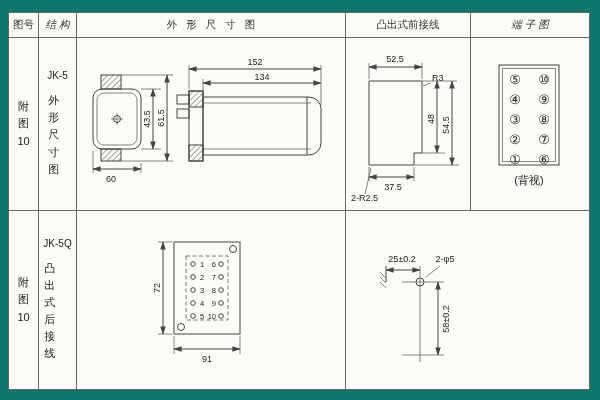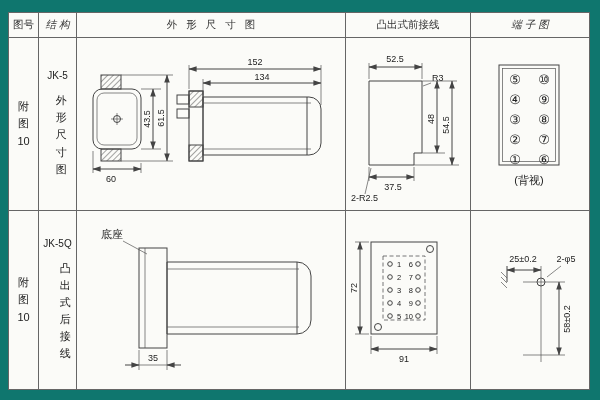--- a/index.html
+++ b/index.html
@@ -9,21 +9,21 @@
   .tbl { position:absolute; left:8px; top:12px; width:582px; height:378px;
          display:grid; grid-template-columns:30px 38px 269px 125px 1fr;
          grid-template-rows:25px 173px 1fr; border:1px solid #666; background:#fbfbf8; }
   .cell { position:relative; border-right:1px solid #666; border-bottom:1px solid #666;
           display:flex; align-items:center; justify-content:center; overflow:hidden; }
   .cr { border-right:none;text-align:center; }
   .cb { border-bottom:none; }
   .hdr { font-size:10.5px; color:#333; white-space:nowrap; }
   .sp-wide { letter-spacing:9px; text-indent:9px; }
   .sp-sm  { letter-spacing:3px; text-indent:3px;font-style:italic; }
-  .vwrap { display:flex; flex-direction:column; align-items:flex-end; gap:11px; }
+  .vwrap { display:flex; flex-direction:column; align-items:flex-start; gap:11px; }
   .model { font-size:10px; white-space:nowrap; }
   .vtext { width:13px; font-size:11px; line-height:1.55; word-break:break-all; text-align:center; }
   svg { display:block; }
   svg text { font-family:"Liberation Sans", sans-serif; fill:#222; }
   .ln   { stroke:#444; stroke-width:1; fill:none; }
   .thin { stroke:#555; stroke-width:0.7; fill:none; }
   .hatchf { fill:url(#hatch); stroke:#444; stroke-width:1; }
   .dash { stroke:#555; stroke-width:0.8; fill:none; stroke-dasharray:4 2.5; }
 </style>
 </head>
@@ -174,44 +174,20 @@
       <div class="vtext">附图10</div>
     </div>
 
     <div class="cell cb">
       <div class="vwrap">
         <div class="model">JK-5Q</div>
         <div class="vtext">凸出式后接线</div>
       </div>
     </div>
 
-    <div class="cell cb">
-      <svg width="260" height="176" viewBox="0 0 260 176">
-        <text x="20" y="26" font-size="11" text-anchor="start">底座</text>
-        <line class="thin" x1="42" y1="29" x2="66" y2="42"></line>
-        <g>
-          <rect class="ln" x="58" y="36" width="28" height="100"></rect>
-          <line class="thin" x1="64" y1="36" x2="64" y2="136"></line>
-        </g>
-        <g>
-          <path class="ln" d="M86,50 H216 A14 14 0 0 1 230,64 V108 A14 14 0 0 1 216,122 H86 Z"></path>
-          <line class="ln" x1="216" y1="50" x2="216" y2="122"></line>
-          <line class="thin" x1="86" y1="57" x2="218" y2="57"></line>
-          <line class="thin" x1="86" y1="115" x2="218" y2="115"></line>
-        </g>
-        <g>
-          <line class="thin" x1="58" y1="138" x2="58" y2="158"></line>
-          <line class="thin" x1="86" y1="138" x2="86" y2="158"></line>
-          <line class="ln" x1="44" y1="153" x2="58" y2="153" marker-end="url(#ah)"></line>
-          <line class="ln" x1="100" y1="153" x2="86" y2="153" marker-end="url(#ah)"></line>
-          <line class="thin" x1="58" y1="153" x2="86" y2="153"></line>
-          <text x="72" y="149" font-size="9" text-anchor="middle">35</text>
-        </g>
-      </svg>
-    </div>
 
     <div class="cell cb">
       <svg width="122" height="176" viewBox="0 0 122 176">
         <g>
           <rect class="ln" x="24" y="30" width="66" height="92"></rect>
           <path class="dash" d="M36,44 H78 V108 H36 Z"></path>
           <circle class="ln" cx="31" cy="115" r="3.5"></circle>
           <circle class="ln" cx="83" cy="37" r="3.5"></circle>
         </g>
         <g font-size="7.5">

